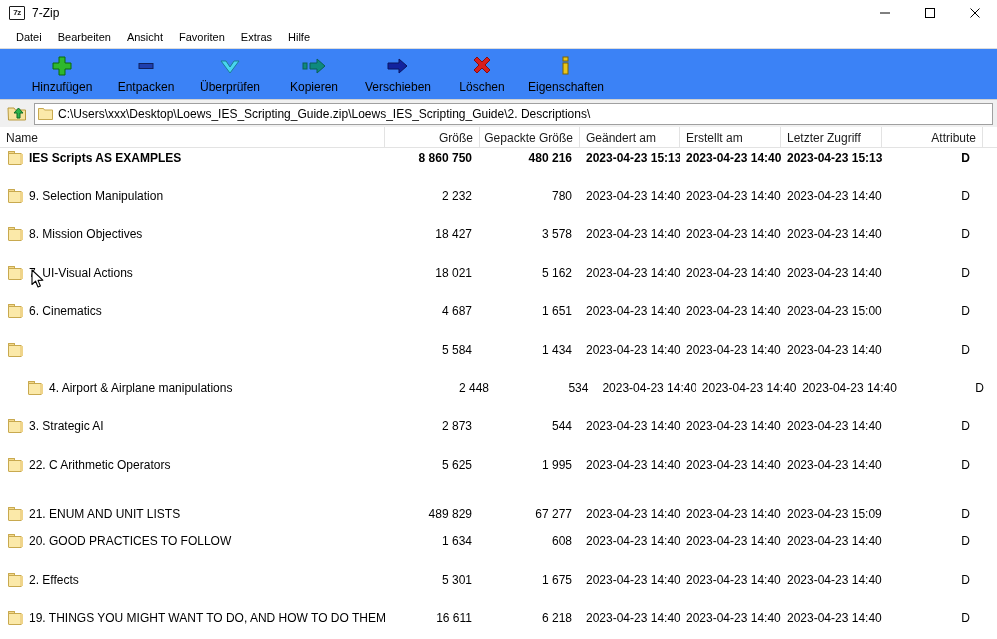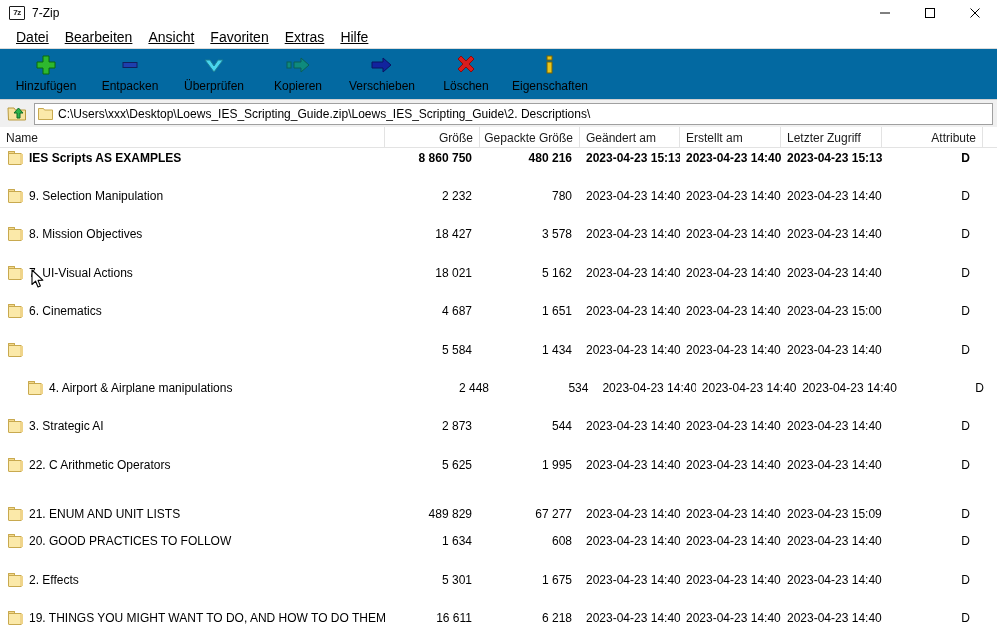--- a/index.html
+++ b/index.html
@@ -34,28 +34,28 @@
     background: transparent;
   }
   .win-btn svg { display: block; }
 
   
   .menubar {
     height: 22px; display: flex; align-items: center;
     padding-left: 8px; background: #ffffff;
   }
   .menu-item {
-    padding: 2px 8px; font-size: 14px; color: #000; cursor: default; text-decoration: underline;
+    padding: 2px 8px; font-size: 11px; color: #000; cursor: default;
   }
 
   
   .toolbar {
-    height: 52px; background: #0369a1;
+    height: 52px; background: #3b82f6;
     border-top: 1px solid #dcdcdc; border-bottom: 1px solid #d0d0d0;
-    display: flex; align-items: flex-start; padding-left: 4px; padding-top: 3px;
+    display: flex; align-items: center; padding-left: 20px; padding-top: 3px;
   }
   .tool-btn {
     width: 84px; height: 46px;
     display: flex; flex-direction: column; align-items: center; justify-content: flex-start;
     cursor: default;
   }
   .tool-btn .ticon {
     height: 26px; display: flex; align-items: center; justify-content: center;
   }
   .tool-btn .tlabel { font-size: 12px; color: #000; margin-top: 1px; white-space: nowrap; }

